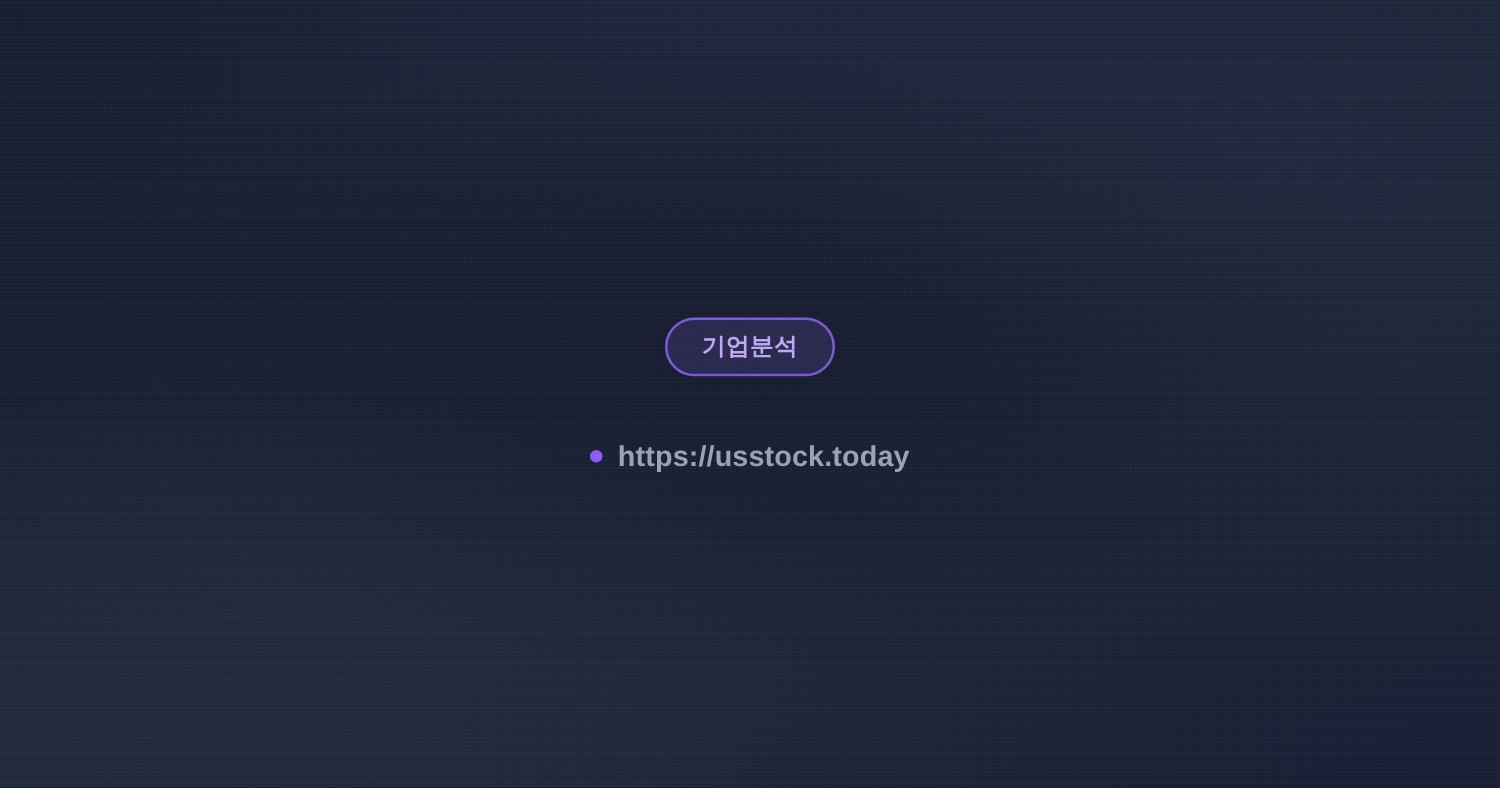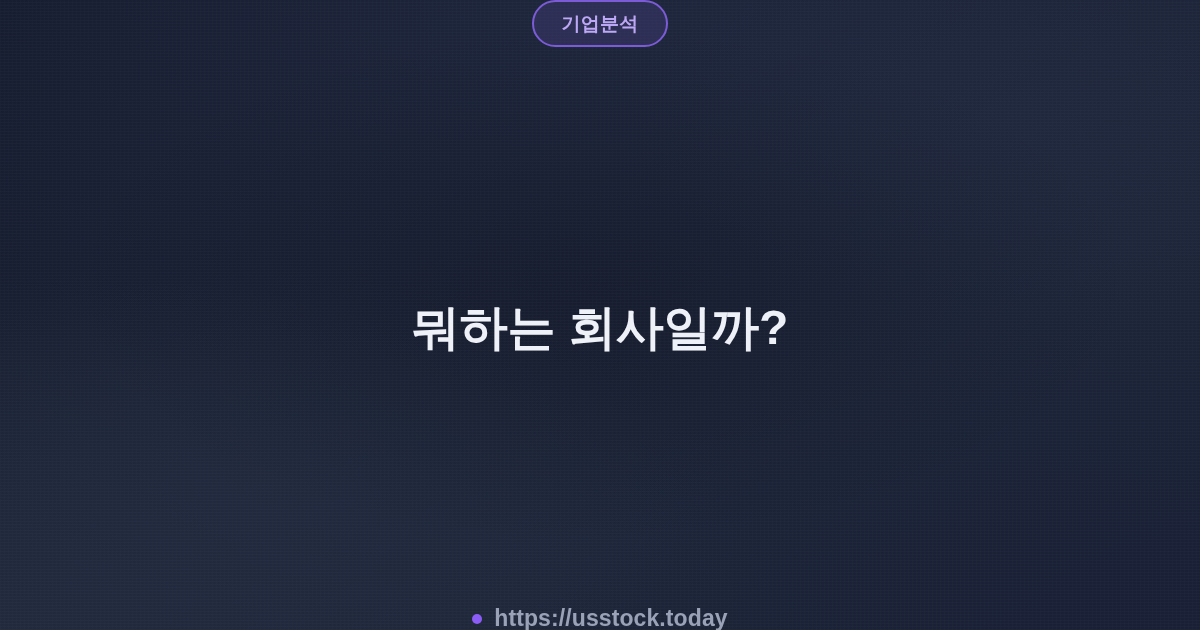--- a/index.html
+++ b/index.html
@@ -50,21 +50,21 @@
     pointer-events: none;
   }
 
   
   .content {
     position: absolute;
     inset: 0;
     display: flex;
     flex-direction: column;
     align-items: center;
-    justify-content: space-between;
+    justify-content: center;
     padding: 0 88px;
     text-align: center;
   }
 
   
   .badge {
     display: inline-flex;
     align-items: center;
     justify-content: center;
     height: 47px;
@@ -122,21 +122,20 @@
 <div class="og-card">
 
   <div class="bg-wash"></div>
   <div class="bg-noise"></div>
 
   <div class="content">
 
     <div class="badge">기업분석</div>
 
     <h1 class="headline">
-      <span class="headline-line">뭐하는 회사일까?</span>
     </h1>
 
     <div class="site-url">
       <span class="url-dot"></span>
       <span class="url-text">https://usstock.today</span>
     </div>
 
   </div>
 </div>
 

